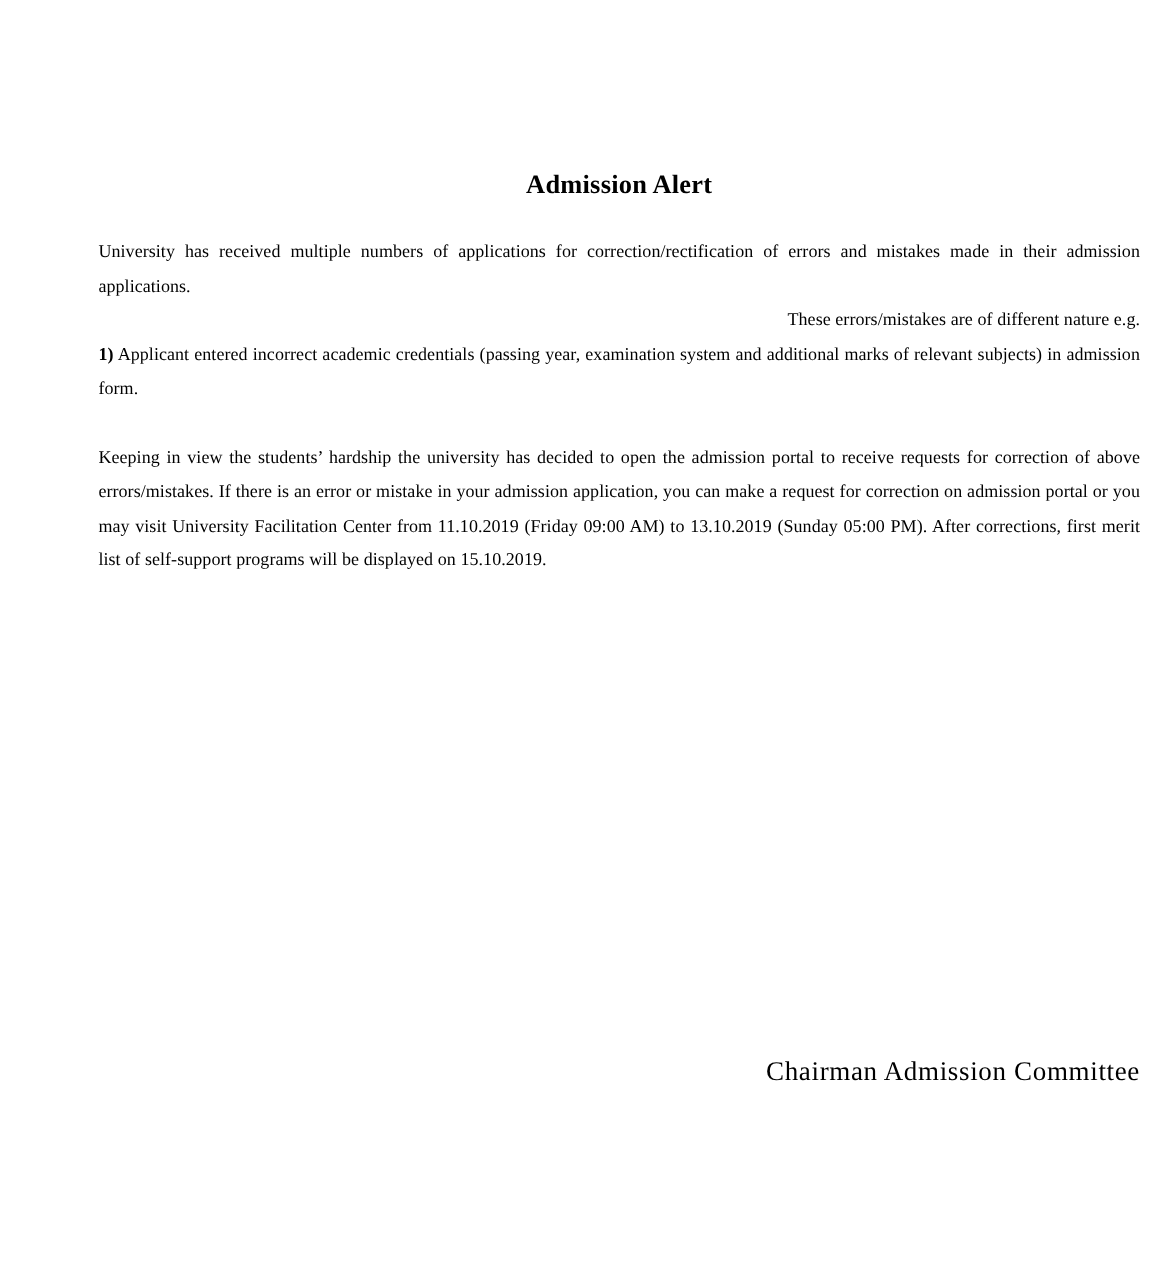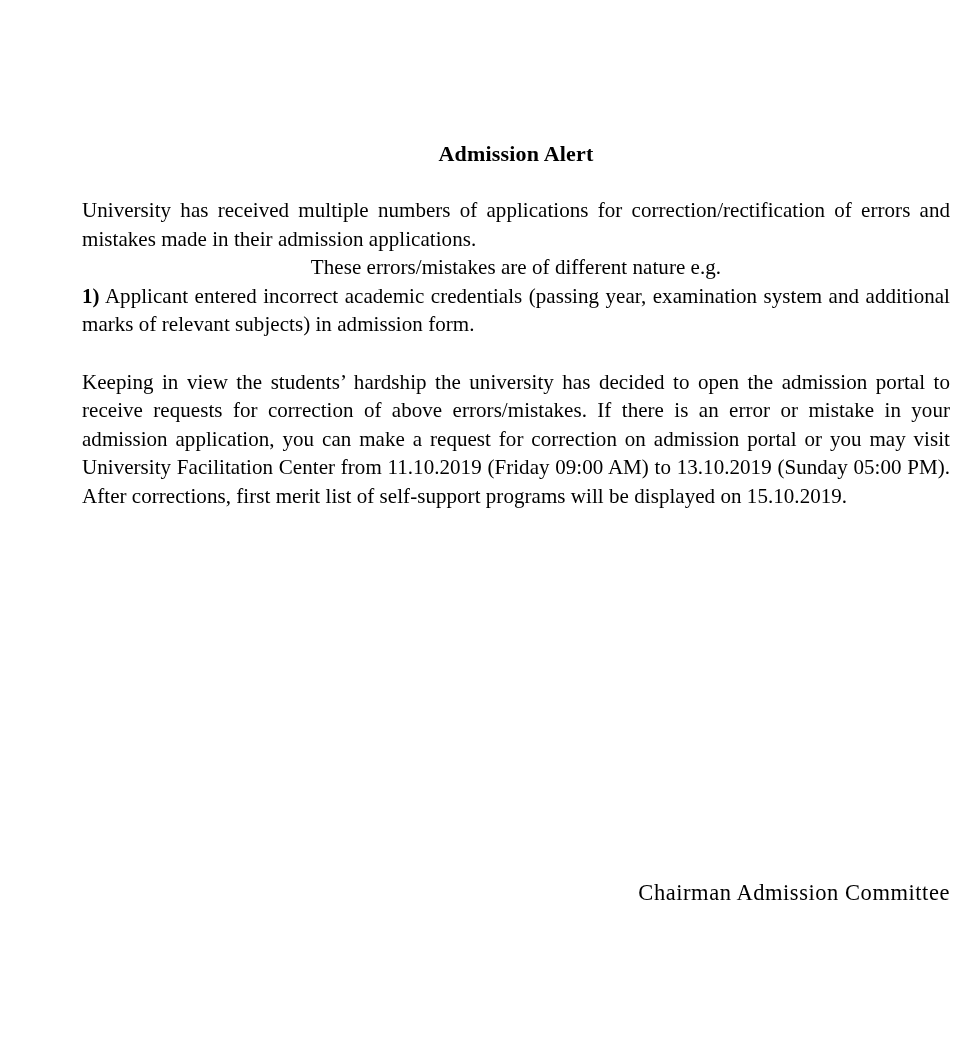--- a/index.html
+++ b/index.html
@@ -41,29 +41,29 @@
 
   .body-block {
     position: absolute;
     left: 66px;
     top: 196px;
     width: 868px;
   }
 
   p.para {
     margin: 0;
-    font-size: 21px;
+    font-size: 15px;
     line-height: 28.6px;
     text-align: justify;
     text-justify: inter-word;
     letter-spacing: 0.05px;
   }
 
   p.para.nojust {
-    text-align: center;
+    text-align: right;
   }
 
   .numlabel {
     font-weight: bold;
   }
 
   .gap-small { height: 28.6px; }
   .gap-large { height: 57px; }
 
   .signature {

